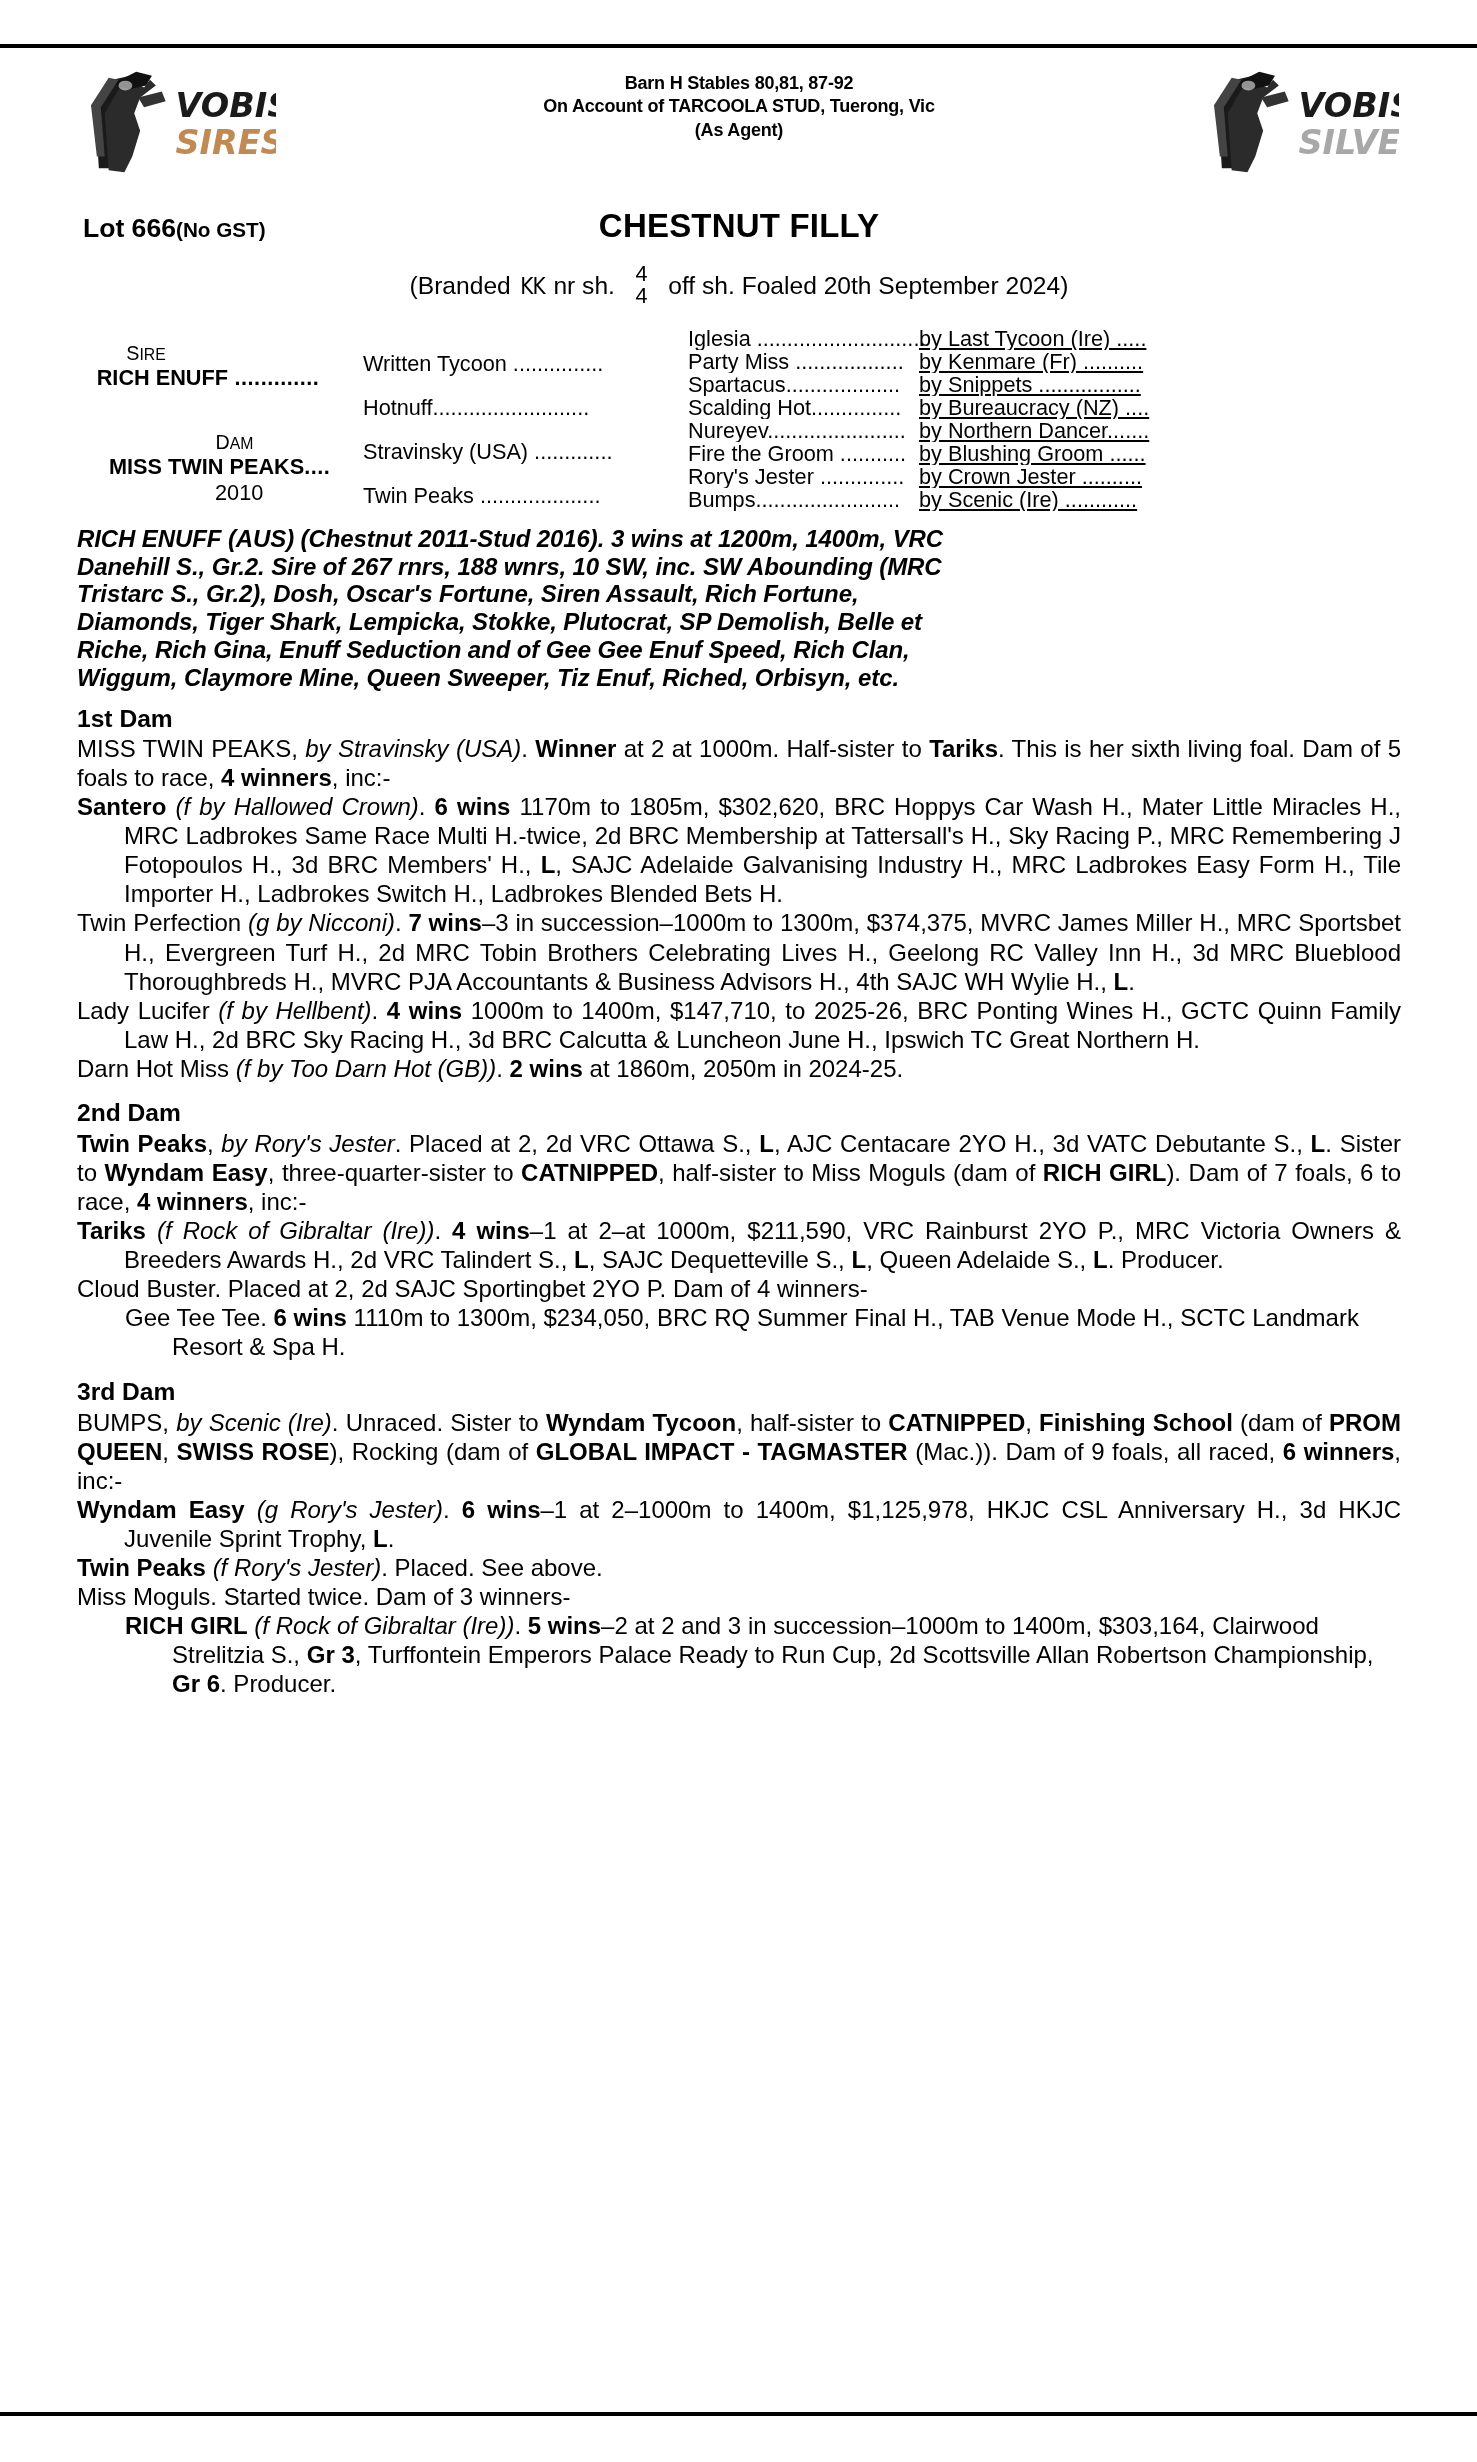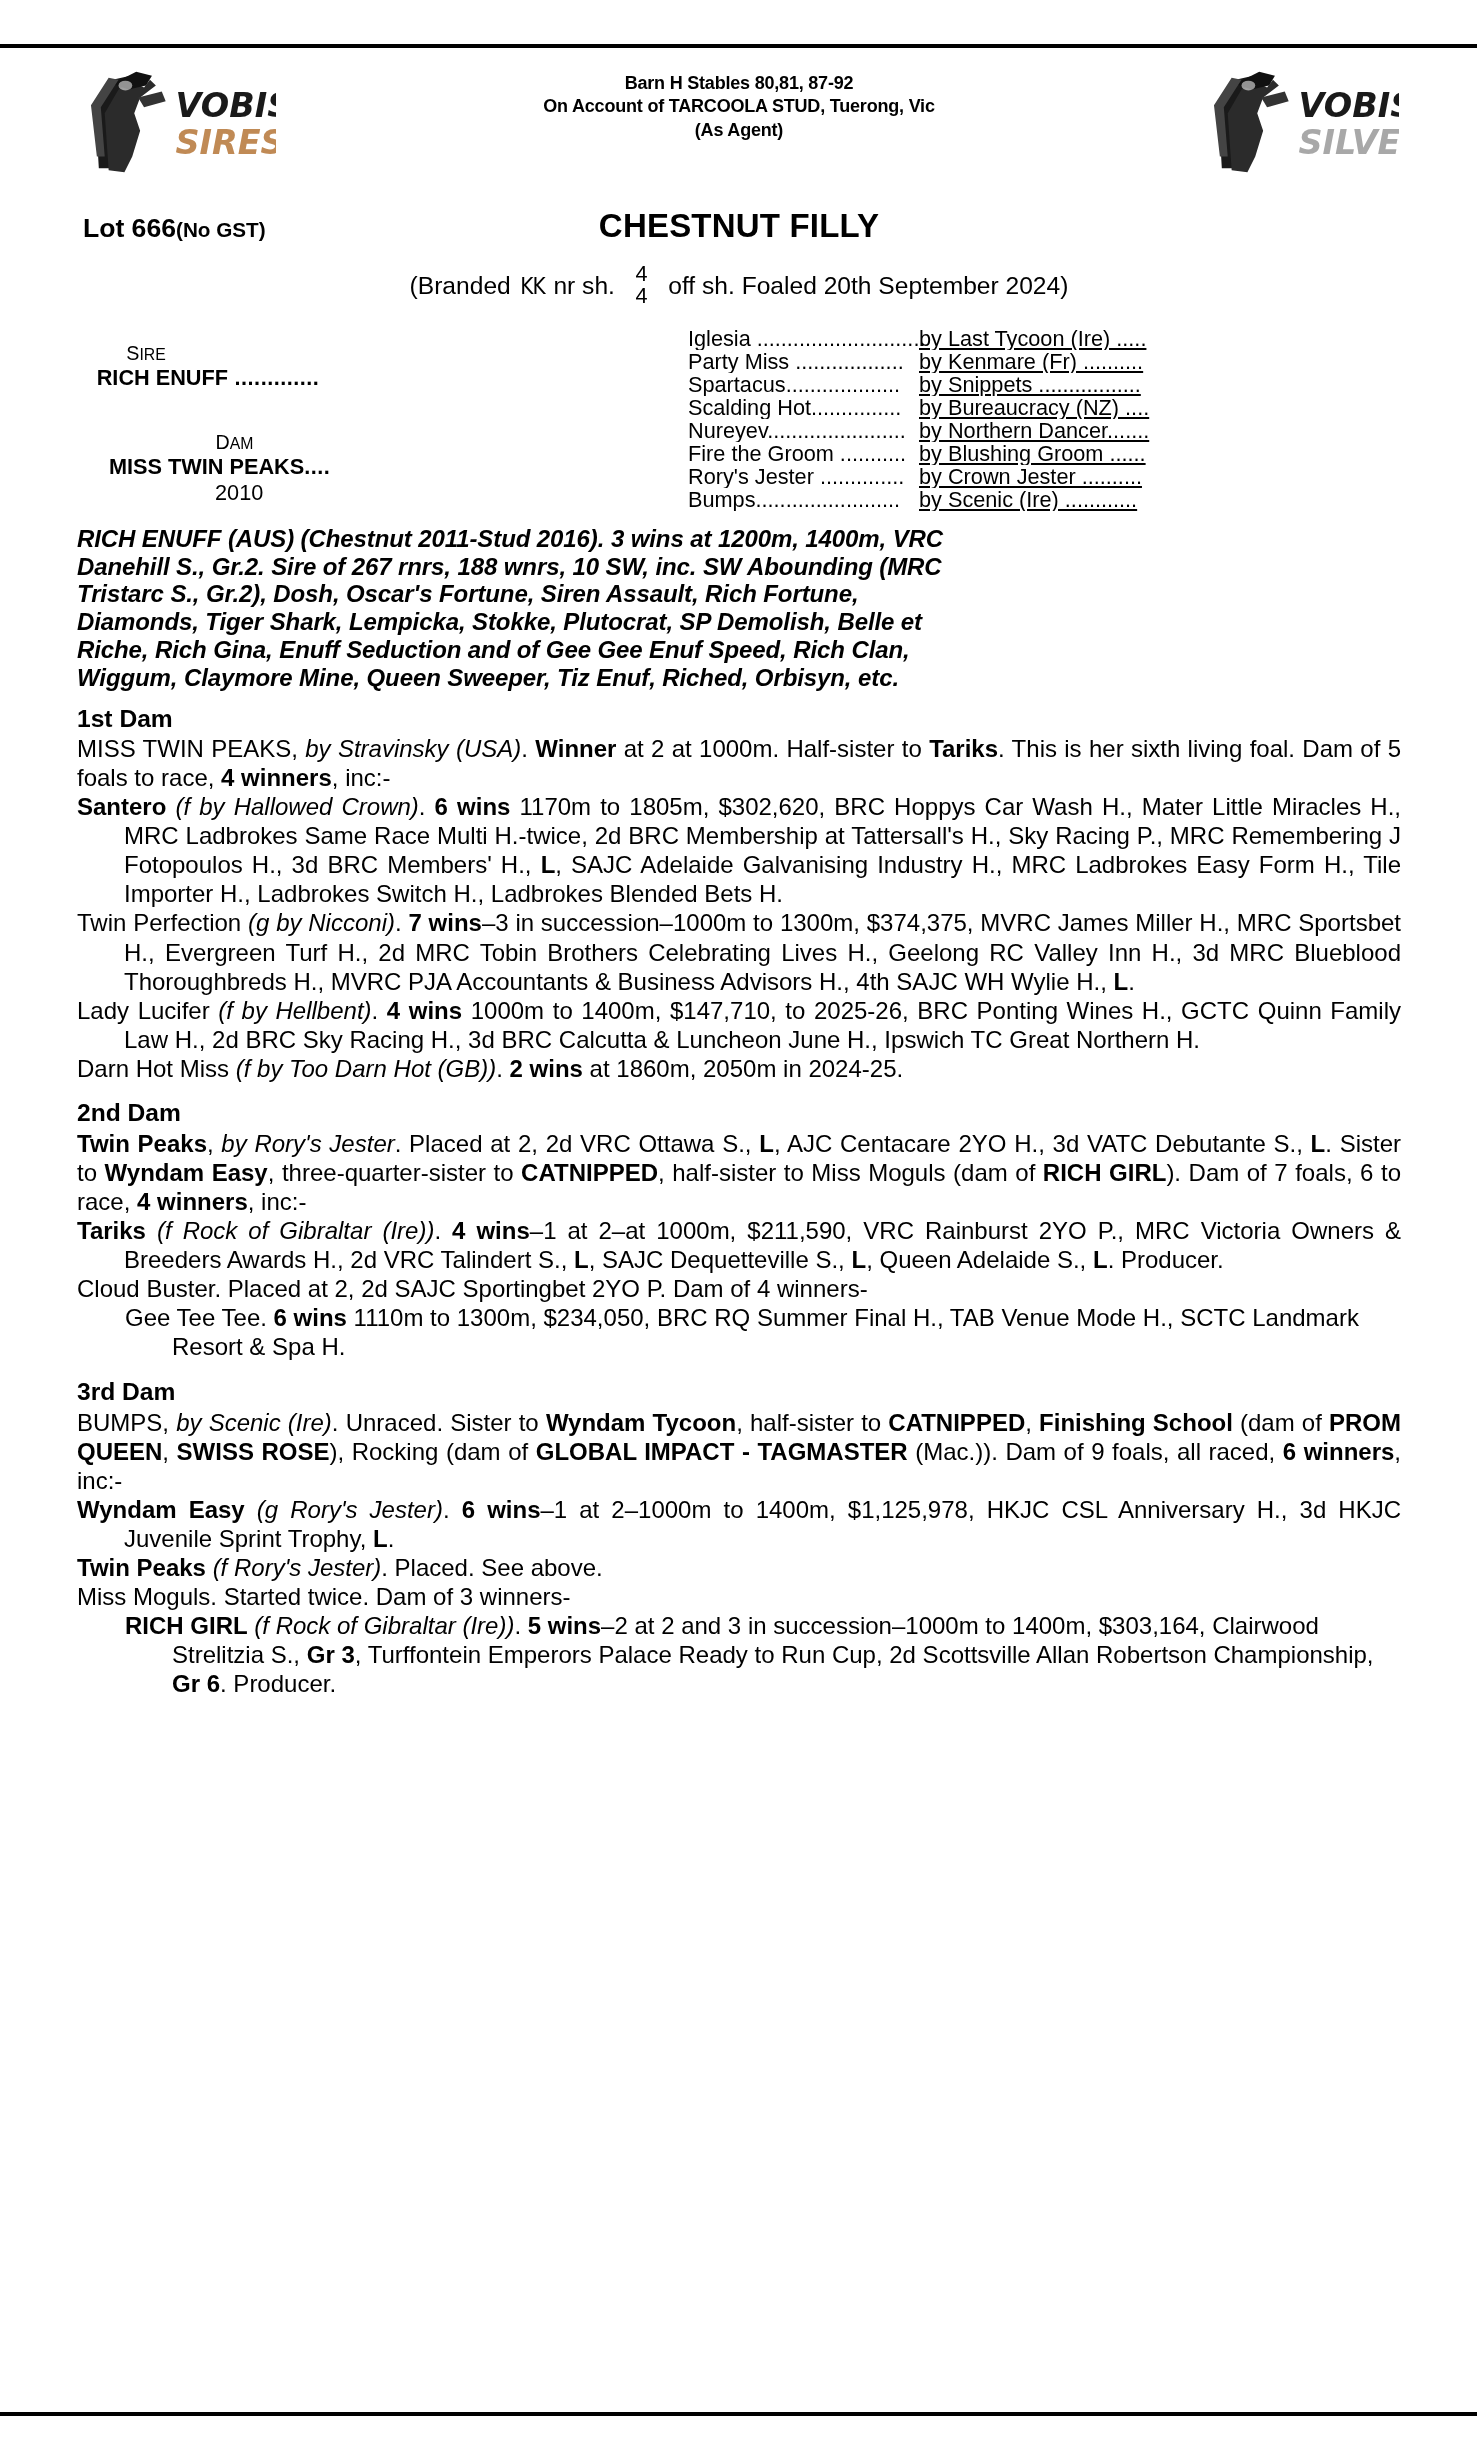--- a/index.html
+++ b/index.html
@@ -309,20 +309,26 @@
           <div class="ped-label"><span>S</span><span class="sc">IRE</span></div>
           <div class="ped-name"><span>RICH ENUFF</span><span class="dots"> .............</span></div>
         </div>
         <div class="ped-dam-block">
           <div class="ped-label"><span>D</span><span class="sc">AM</span></div>
           <div class="ped-name"><span>MISS TWIN PEAKS</span><span class="dots">....</span></div>
           <div class="ped-year">2010</div>
         </div>
       </div>
 
+      <div class="ped-col2">
+        <div class="r r1">Written Tycoon ...............</div>
+        <div class="r">Hotnuff..........................</div>
+        <div class="r">Stravinsky (USA) .............</div>
+        <div class="r">Twin Peaks ....................</div>
+      </div>
 
       <div class="ped-col3">
         <div class="r">Iglesia .............................</div>
         <div class="r">Party Miss ..................</div>
         <div class="r">Spartacus...................</div>
         <div class="r">Scalding Hot...............</div>
         <div class="r">Nureyev.......................</div>
         <div class="r">Fire the Groom ...........</div>
         <div class="r">Rory's Jester ..............</div>
         <div class="r">Bumps........................</div>

